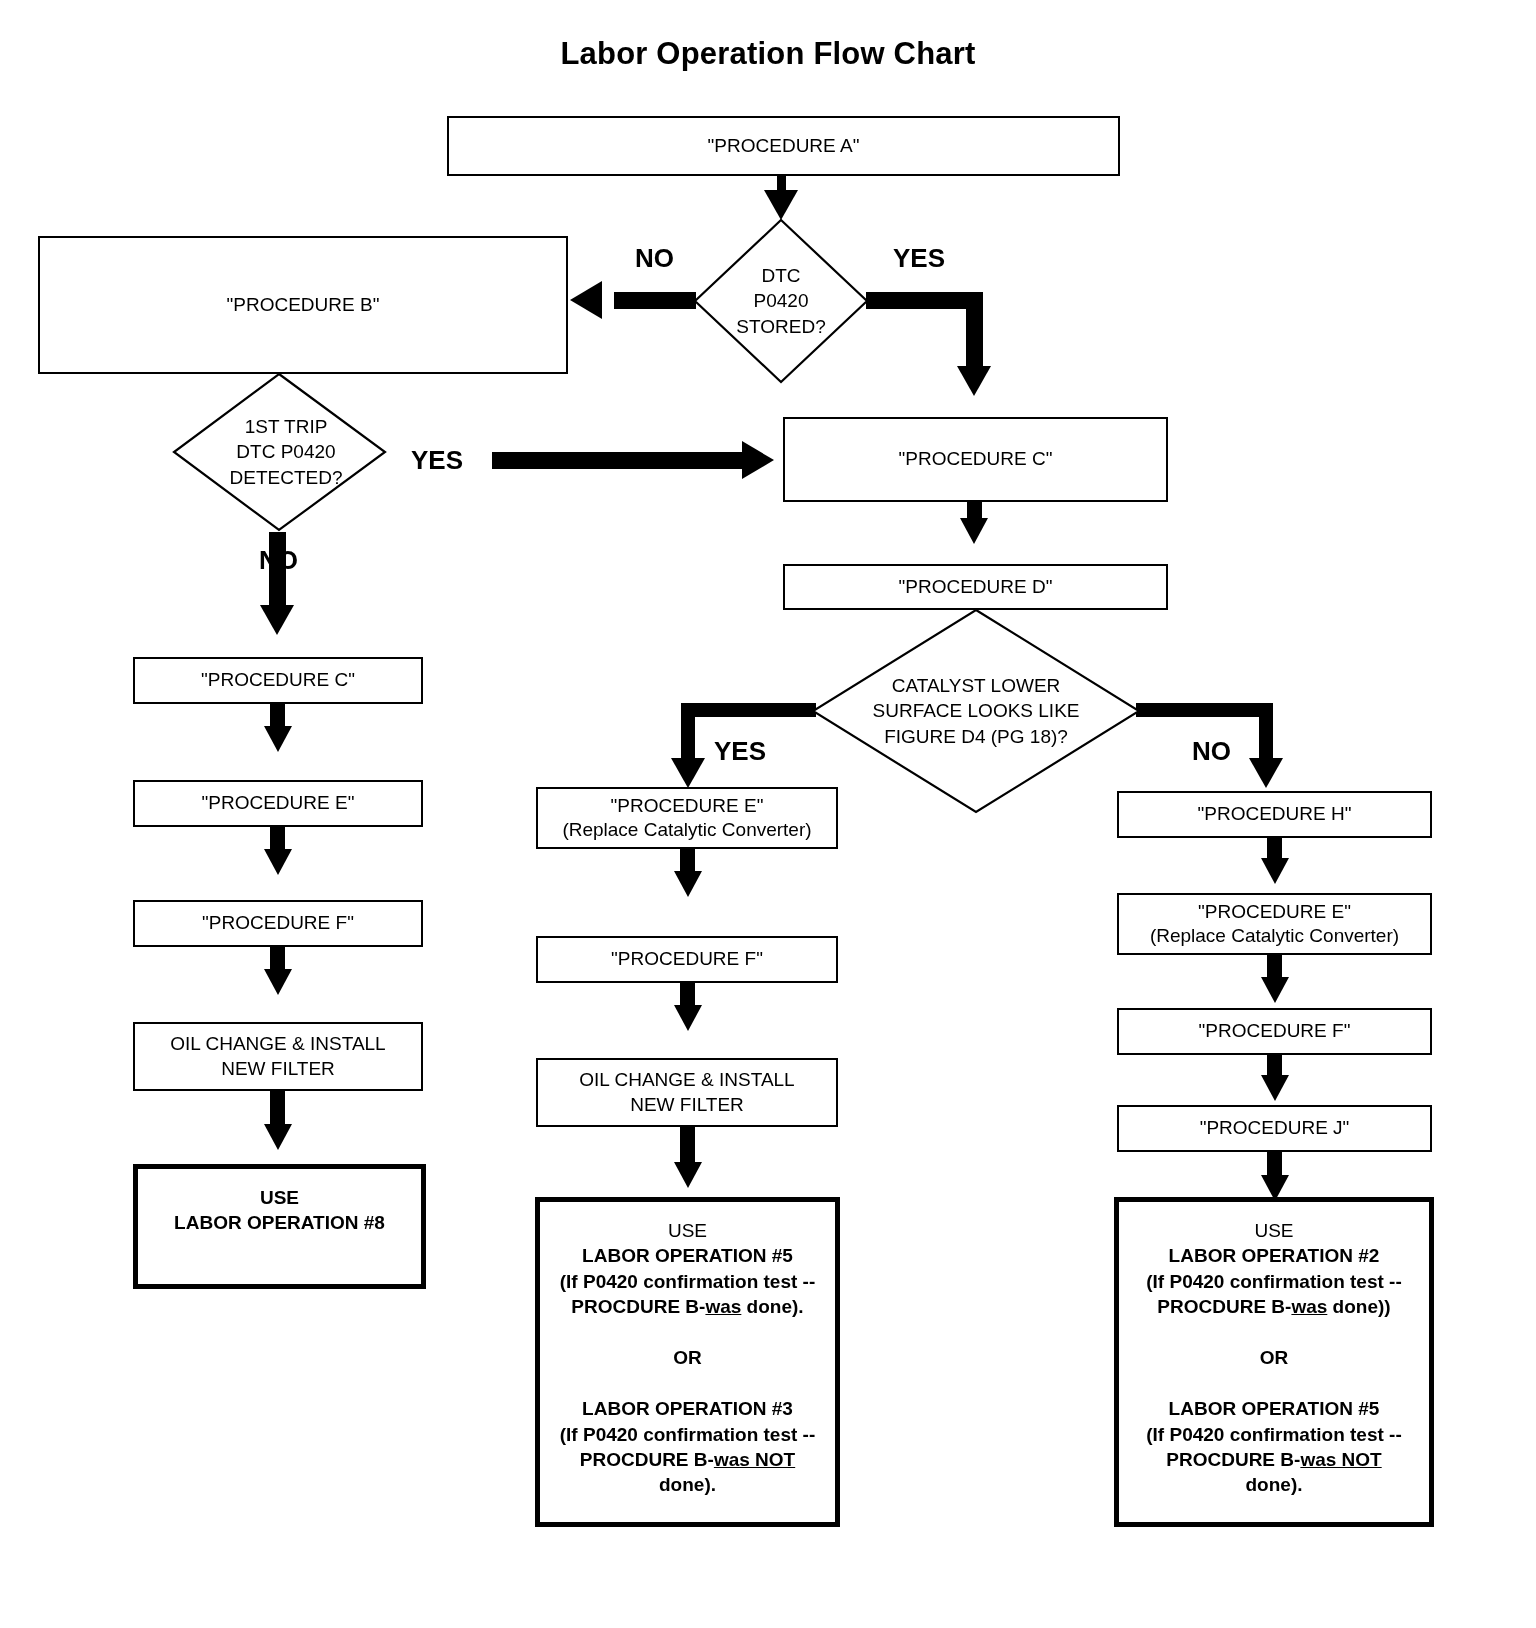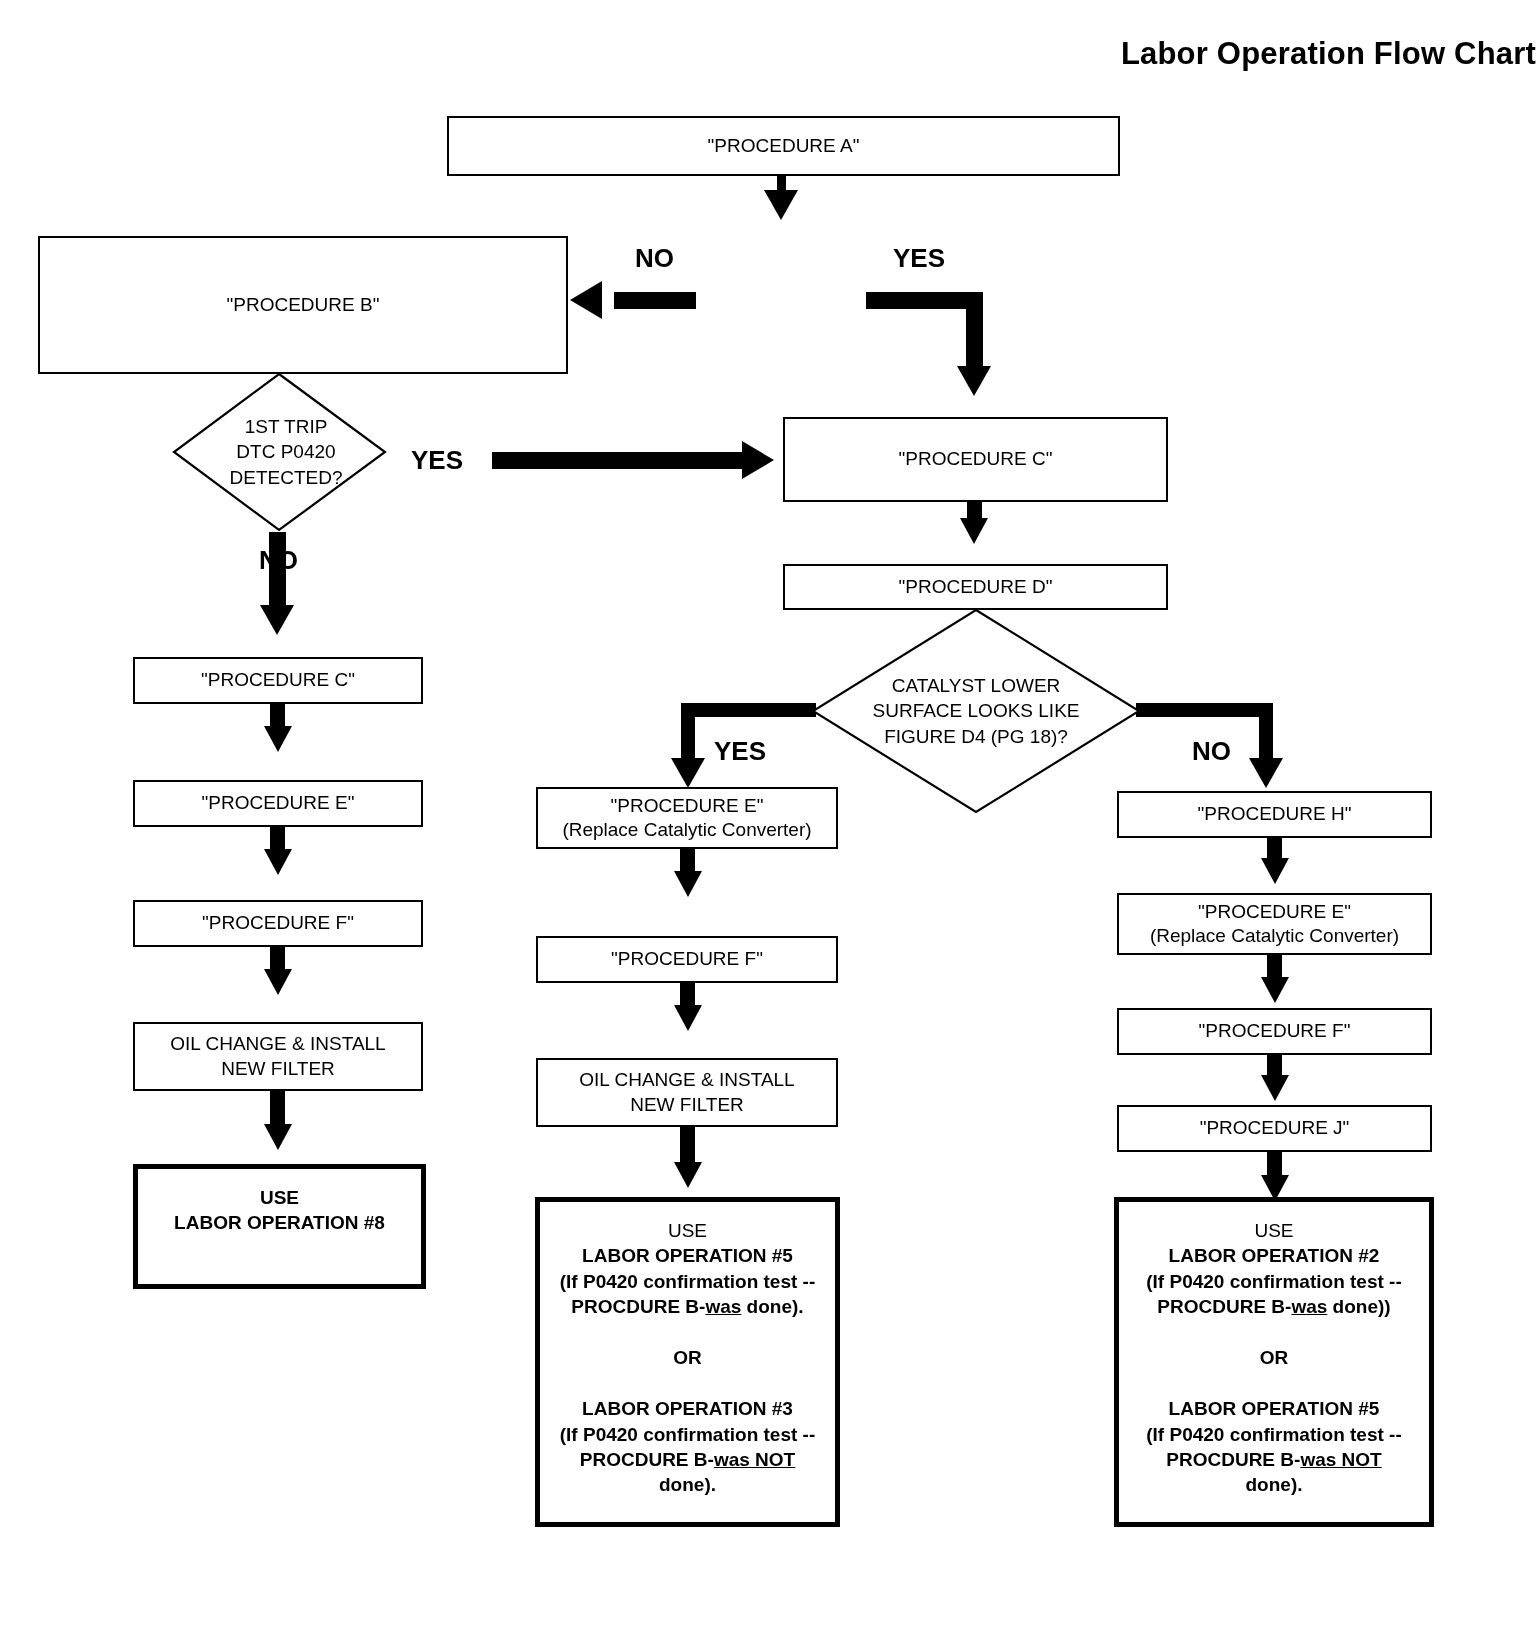--- a/index.html
+++ b/index.html
@@ -14,21 +14,21 @@
     background: #ffffff;
     font-family: "Liberation Sans", sans-serif;
     color: #000000;
     overflow: hidden;
   }
   #title {
     position: absolute;
     left: 0;
     top: 36px;
     width: 1536px;
-    text-align: right;
+    text-align: center;
     font-size: 31px;
     font-weight: bold;
     letter-spacing: 0.2px;
   }
   
   .box {
     position: absolute;
     box-sizing: border-box;
     border: 2px solid #000;
     background: #fff;
@@ -123,20 +123,30 @@
 
   <div id="title">Labor Operation Flow Chart</div>
 
   <div class="box" style="left:447px; top:116px; width:673px; height:60px;">
     <span class="lines">"PROCEDURE A"</span>
   </div>
 
   <div class="seg" style="left:777px; top:176px; width:9px; height:18px;"></div>
   <div class="arrow down" style="left:764px; top:190px;"></div>
 
+  <div class="diamond" style="left:693px; top:218px; width:176px; height:166px;">
+    <svg width="176" height="166" viewBox="0 0 176 166">
+      <polygon points="88,2 174,83 88,164 2,83" fill="#ffffff" stroke="#000000" stroke-width="2.2"></polygon>
+    </svg>
+    <div class="dtext">
+      <span style="white-space:pre-line;">DTC
+P0420
+STORED?</span>
+    </div>
+  </div>
 
   <div class="seg" style="left:614px; top:292px; width:82px; height:17px;"></div>
   <div class="arrow left" style="left:570px; top:281px;"></div>
   <div class="blabel" style="left:635px; top:243px;">NO</div>
 
   <div class="seg" style="left:866px; top:292px; width:117px; height:17px;"></div>
   <div class="seg" style="left:966px; top:292px; width:17px; height:80px;"></div>
   <div class="arrow down" style="left:957px; top:366px;"></div>
   <div class="blabel" style="left:893px; top:243px;">YES</div>
 

